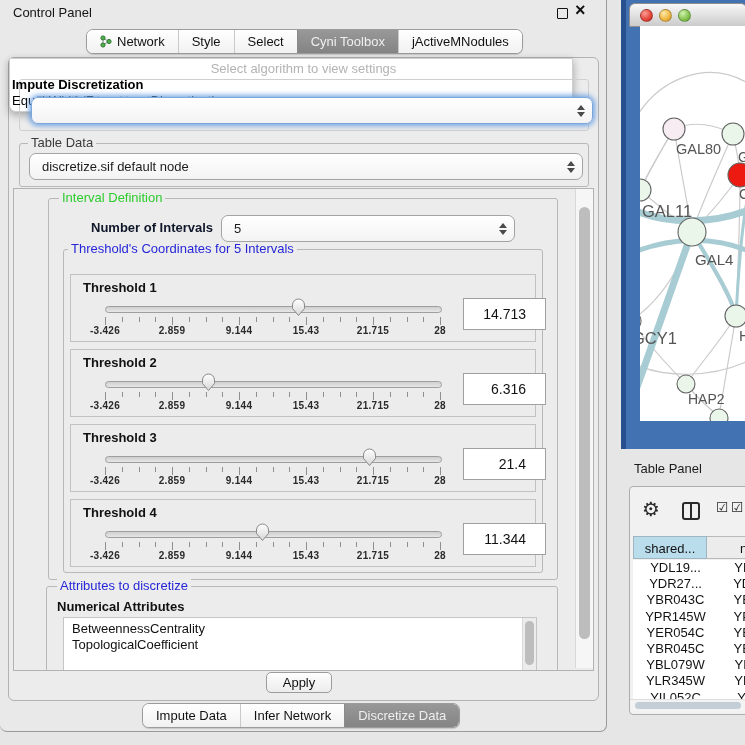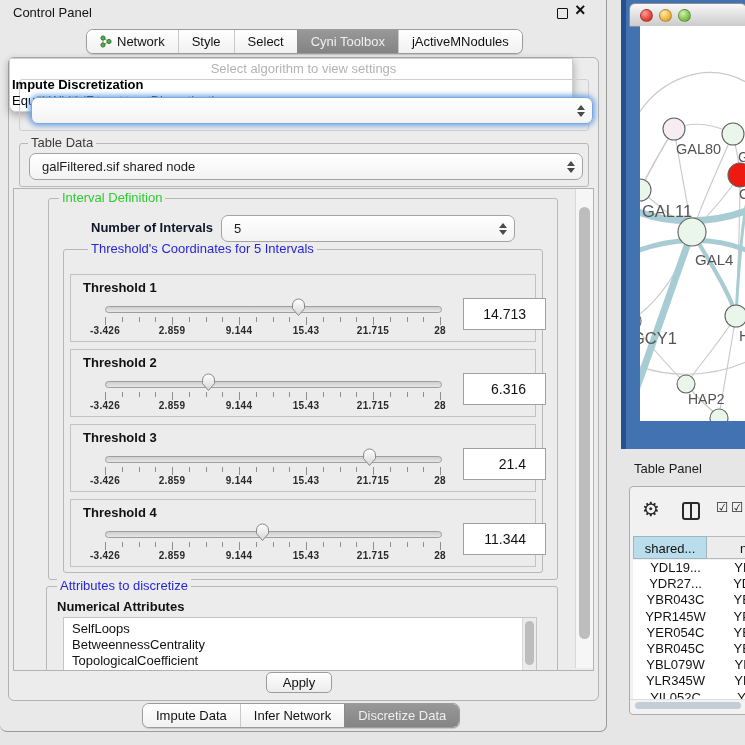--- a/index.html
+++ b/index.html
@@ -65,21 +65,21 @@
     background:#ececec;overflow:hidden;}
   #vscroll{position:absolute;right:0;top:0;width:17px;height:479px;background:#f6f6f6;
     border-left:1px solid #d8d8d8;}
   #vscroll-thumb{position:absolute;left:3px;top:18px;width:11px;height:432px;background:#bdbdbd;border-radius:6px;}
 
   #interval-group{left:34px;top:9px;width:508px;height:380px;}
   #interval-title{color:#2ecc2e;left:10px;}
   #noi-label{position:absolute;left:42px;top:21px;font-size:13px;font-weight:bold;color:#0f172a;}
   #noi-combo{left:172px;top:16px;width:292px;height:25px;}
   #thr-group{left:14px;top:50px;width:478px;height:322px;}
-  #thr-title{color:#2626d8;left:24px;}
+  #thr-title{color:#2626d8;left:4px;}
 
   .thr-block{position:absolute;left:6px;width:464px;height:66px;border:1px solid #c2c2c2;background:#ececec;}
   .thr-label{position:absolute;left:12px;top:5px;font-size:13px;font-weight:bold;color:#111;}
   .thr-track{position:absolute;left:34px;top:31px;width:335px;height:5px;border:1px solid #9e9e9e;
     border-radius:4px;background:linear-gradient(#cfcfcf,#e6e6e6);}
   .thr-thumb{position:absolute;top:23px;width:15px;height:19px;}
   .tick{position:absolute;top:0;width:1px;background:#8f8f8f;}
   .ticks{position:absolute;left:34px;top:42px;width:336px;height:9px;}
   .tick-label{position:absolute;top:50px;transform:translateX(-50%);font-size:10px;font-weight:bold;color:#2a2a2a;letter-spacing:.3px;}
   .thr-value{position:absolute;left:392px;top:23px;width:62px;height:30px;background:#fff;
@@ -179,21 +179,21 @@
       <div id="popup">
         <div id="popup-hint">Select algorithm to view settings</div>
         <div class="popup-item" style="top:19px;font-weight:bold;">Impute Discretization</div>
         <div class="popup-item" style="top:35px;">Equal Width/Frequency Discretization</div>
       </div>
 
       <div id="tabledata-group" class="group">
         <span class="group-title" style="left:8px;color:#3a3a3a;">Table Data</span>
       </div>
       <div id="tabledata-combo" class="combo">
-        <span class="val">galFiltered.sif shared node</span>
+        <span class="val">discretize.sif default node</span>
         <span class="stepper">
             <i class="tri-up"></i>
             <i class="tri-dn"></i>
           </span>
       </div>
 
       <div id="viewport" class="abs">
 
         <div id="interval-group" class="group">
           <span id="interval-title" class="group-title">Interval Definition</span>
@@ -385,21 +385,20 @@
               </div>
           </div>
         </div>
 
         <div id="attr-group" class="group">
           <span id="attr-title" class="group-title">Attributes to discretize</span>
           <div id="numattr-label">Numerical Attributes</div>
           <div id="attr-list">
             <div class="pad"></div>
             <div id="attr-items">
-                <div class="list-item">SelfLoops</div>
                 <div class="list-item">BetweennessCentrality</div>
                 <div class="list-item">TopologicalCoefficient</div>
               </div>
             <div id="list-scroll">
               <div id="list-thumb"></div>
             </div>
           </div>
         </div>
 
         <div id="vscroll">

